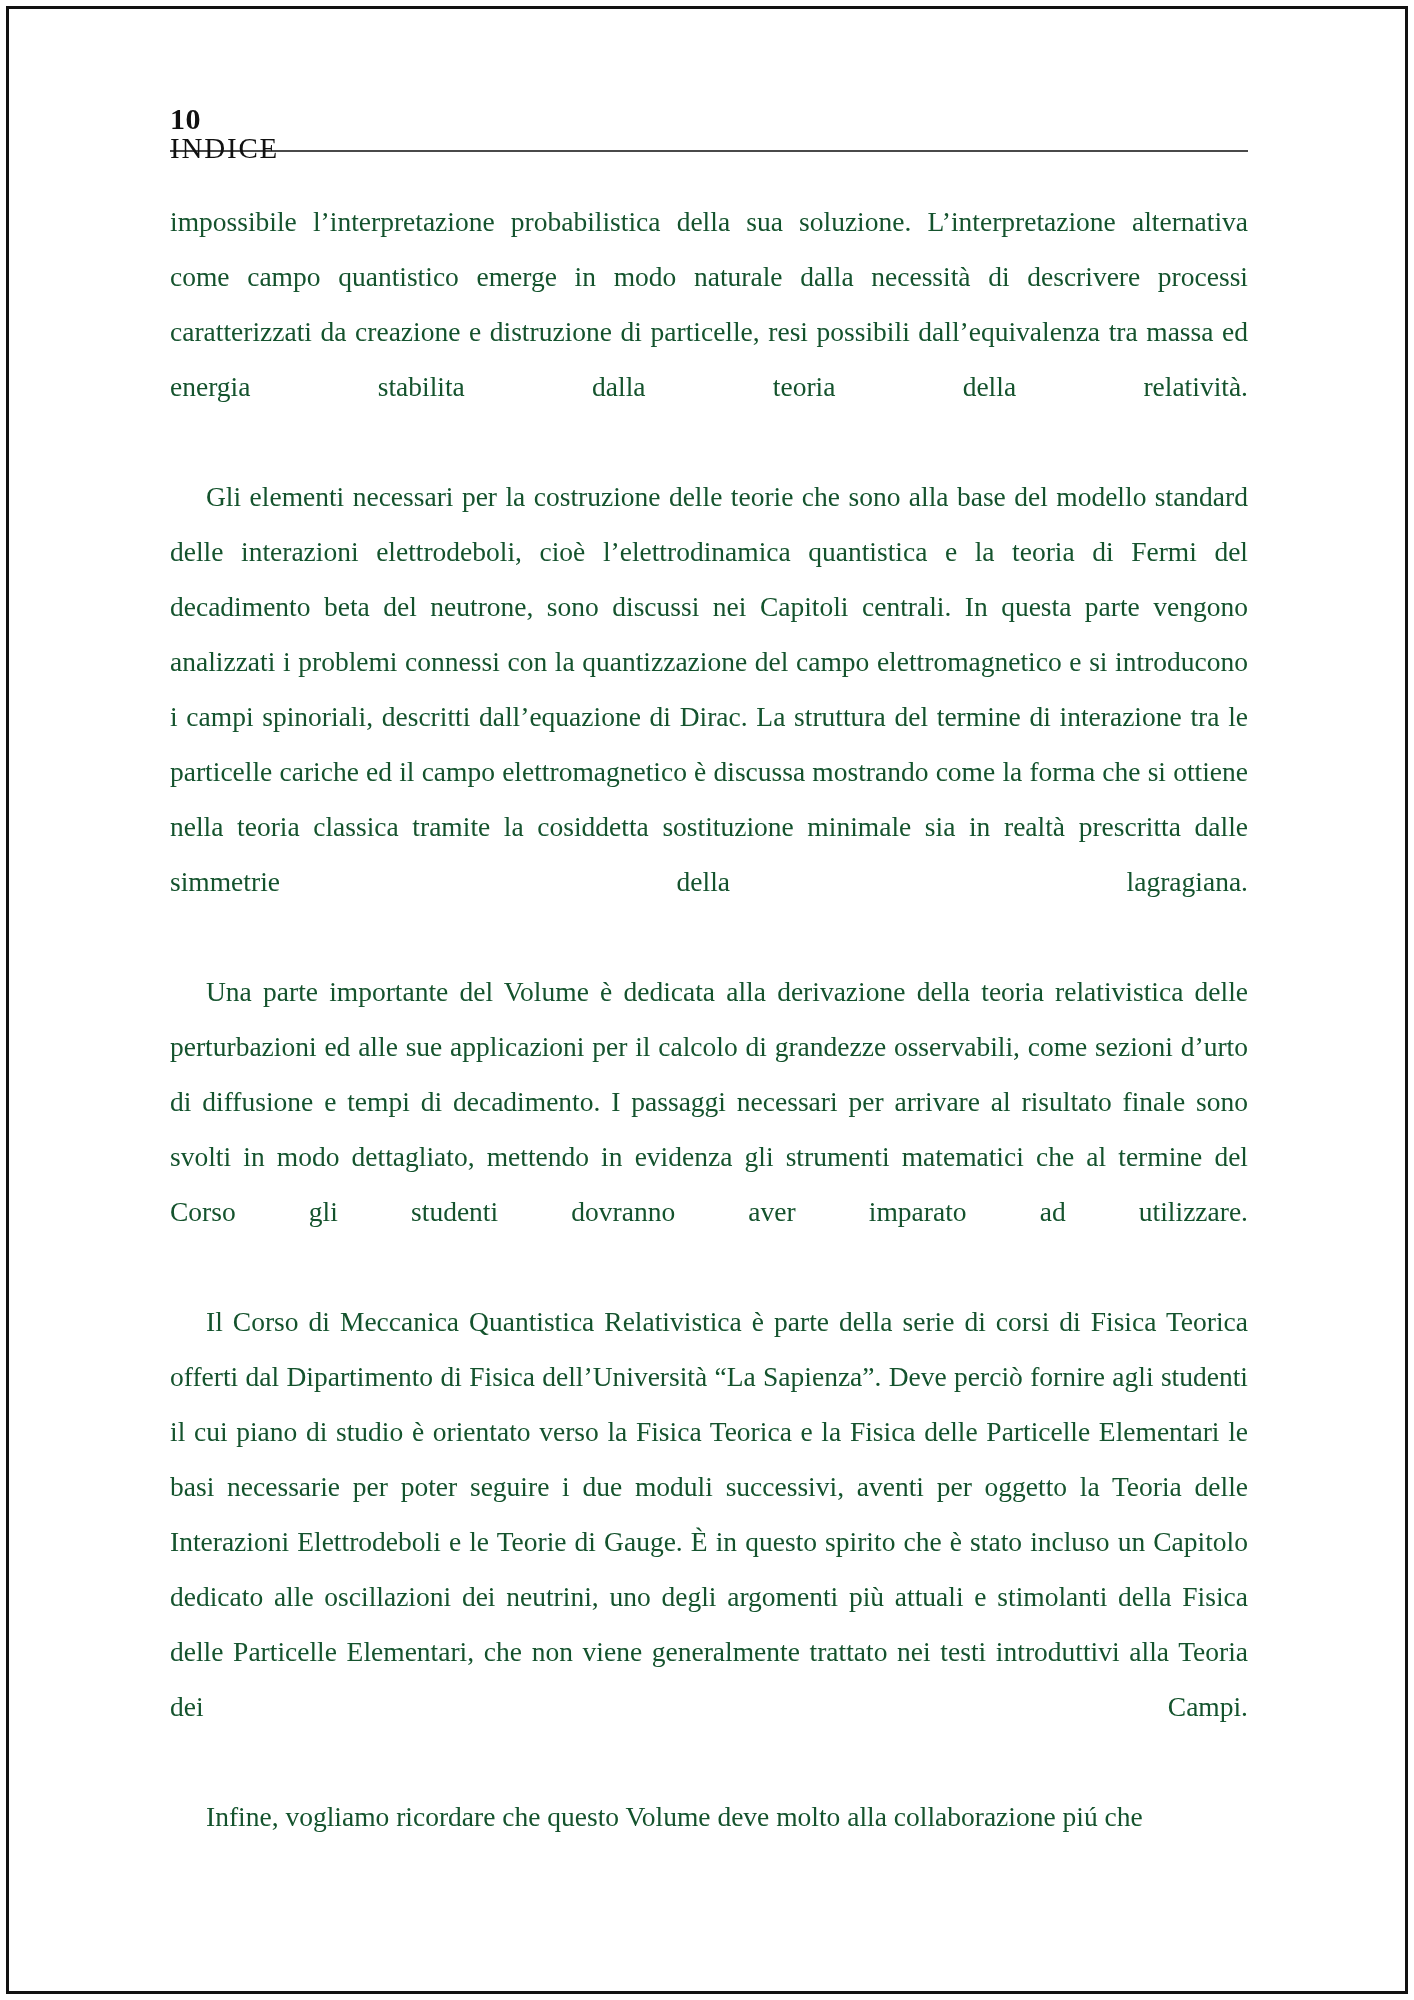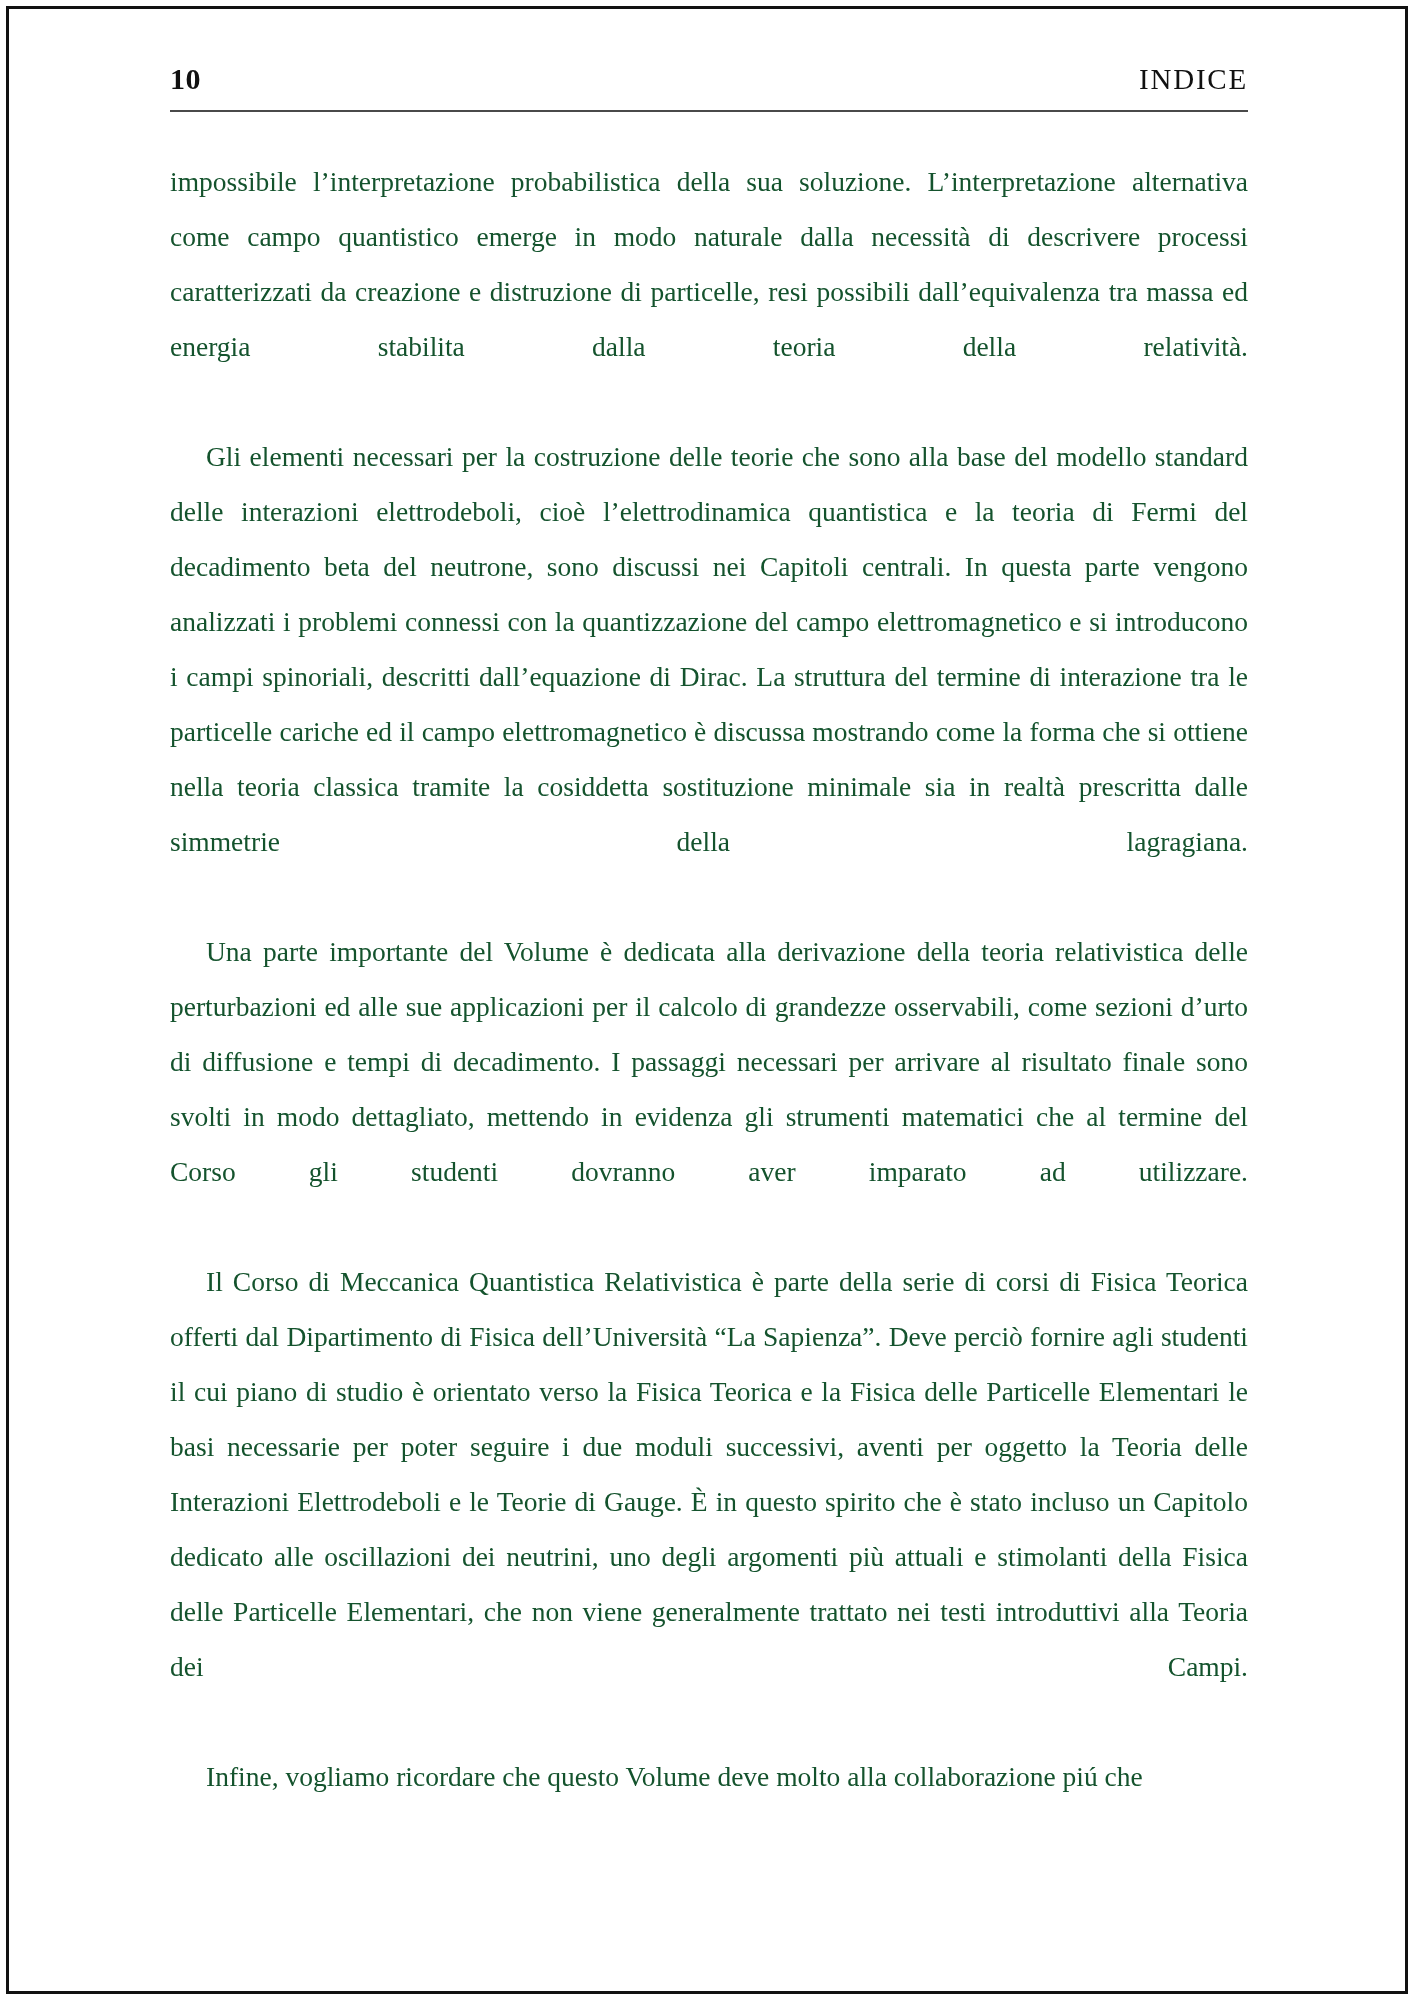--- a/index.html
+++ b/index.html
@@ -31,24 +31,25 @@
   }
   .content {
     position: absolute;
     left: 170px;
     top: 0;
     width: 1078px;
   }
   .running-head {
     position: relative;
     height: 40px;
-    margin-top: 64px;
+    margin-top: 104px;
     display: flex;
     align-items: baseline;
     justify-content: space-between;
+    flex-direction: column;
   }
   .folio {
     font-size: 30px;
     font-weight: bold;
     color: #111111;
     letter-spacing: 0.5px;
     line-height: 1;
   }
   .head-title {
     font-size: 29px;

